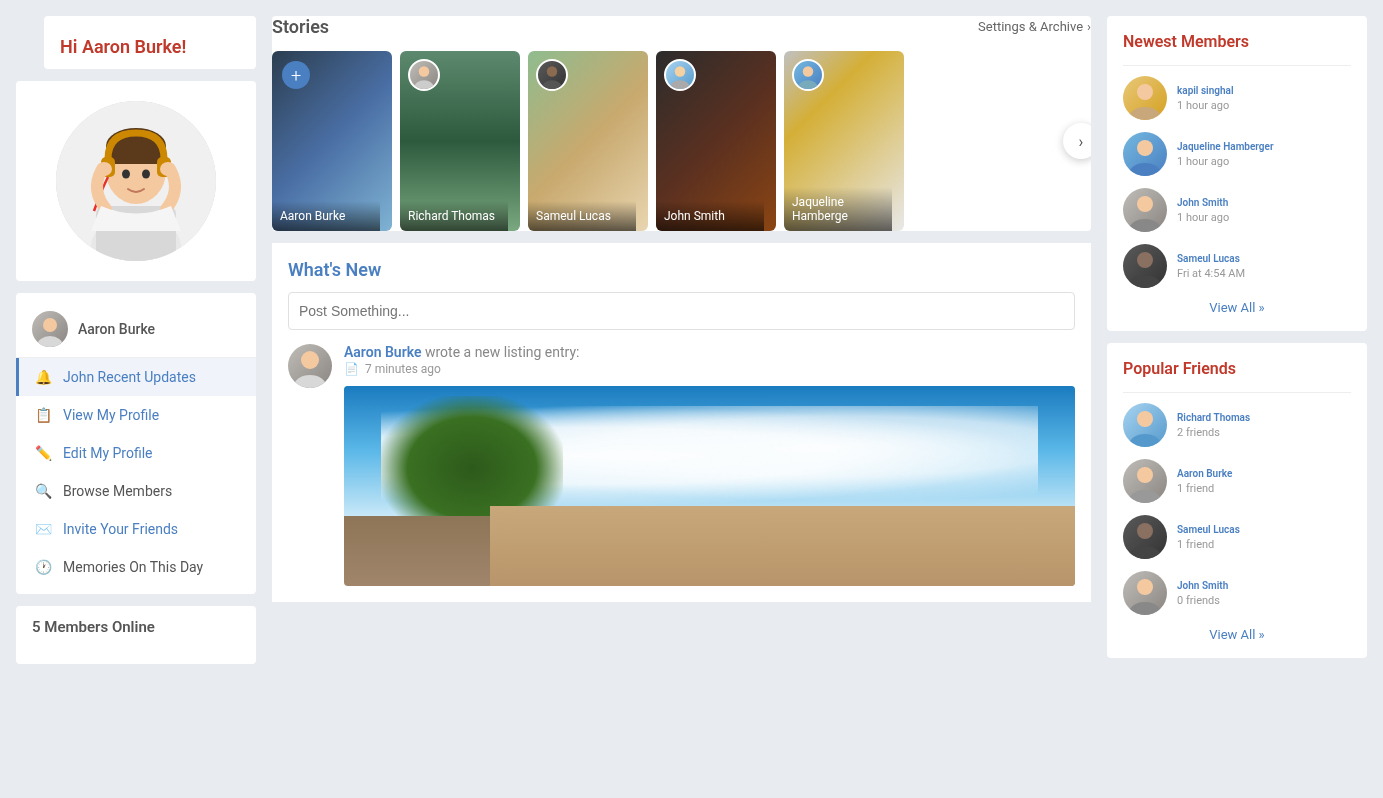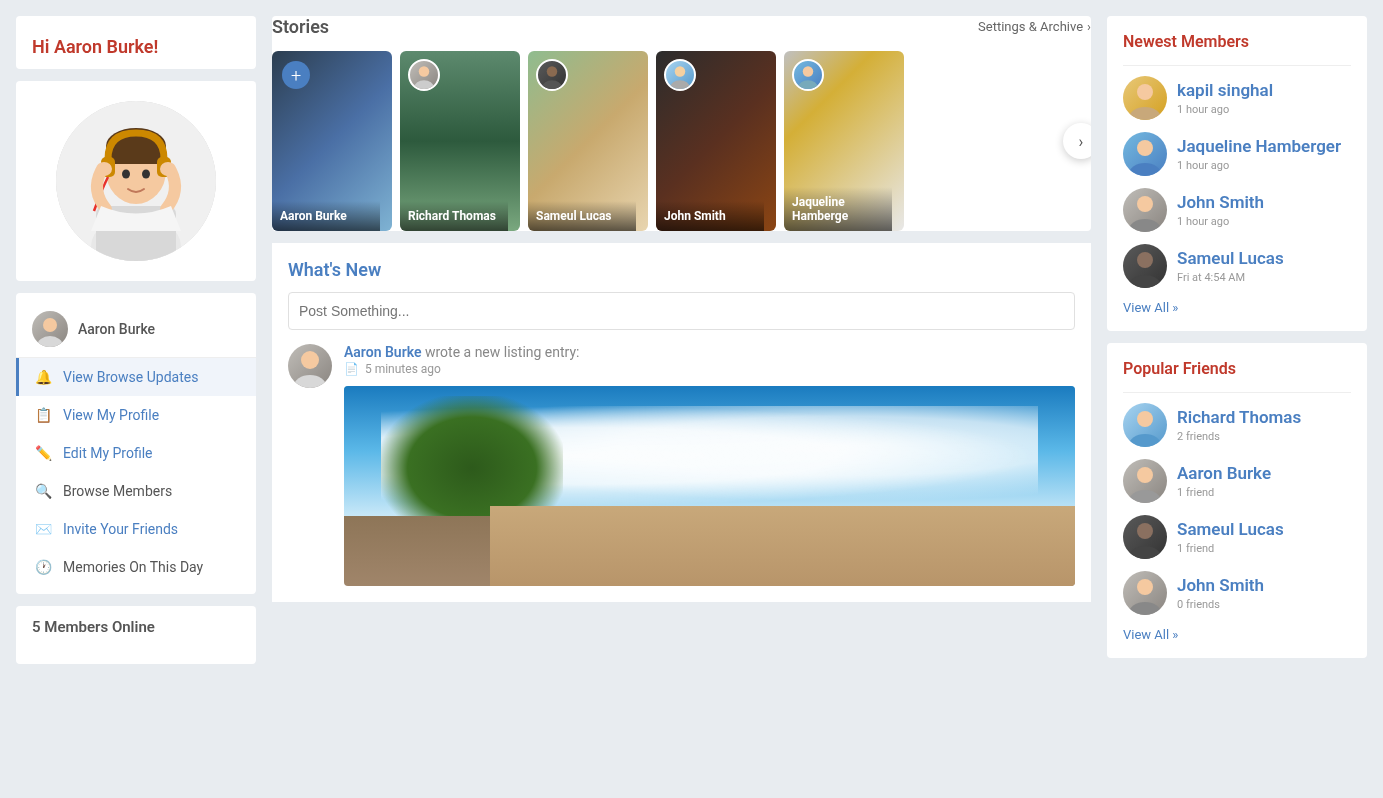--- a/index.html
+++ b/index.html
@@ -24,20 +24,21 @@
       flex-direction: column;
       gap: 12px;
     }
     .card {
       background: #fff;
       border-radius: 4px;
       overflow: hidden;
     }
     .greeting-card {
       padding: 20px 16px 12px;
+      margin-left: 28px;
     }
     .greeting-text {
       font-size: 18px;
       font-weight: 400;
       color: #444;
     }
     .greeting-text span {
       color: #c0392b;
       font-weight: 600;
     }
@@ -190,21 +191,21 @@
     }
     .story-overlay {
       position: absolute;
       bottom: 0;
       left: 0;
       right: 12px;
       padding: 8px;
       background: linear-gradient(transparent, rgba(0,0,0,0.6));
       color: #fff;
       font-size: 12px;
-      font-weight: 700;
+      font-weight: 400;
       margin-top: 43px;
     }
     .story-add-btn {
       position: absolute;
       top: 10px;
       left: 10px;
       width: 28px;
       height: 28px;
       background: #4a7fc1;
       border-radius: 50%;
@@ -387,31 +388,31 @@
       display: flex;
       align-items: center;
       justify-content: center;
       font-size: 14px;
       overflow: hidden;
     }
     .member-info {
       flex: 1;
     }
     .member-name {
-      font-size: 17px;
+      font-size: 10px;
       font-weight: 600;
       color: #4a7fc1;
       display: block;
     }
     .member-time {
       font-size: 11px;
       color: #999;
     }
     .view-all {
-      text-align: left;
+      text-align: center;
       font-size: 13px;
       color: #4a7fc1;
       cursor: pointer;
       display: block;
     }
     
     .av-orange { background: linear-gradient(135deg, #e8c879 0%, #d4a020 100%); }
     .av-blue { background: linear-gradient(135deg, #74b9e0 0%, #4a7fc1 100%); }
     .av-dark { background: linear-gradient(135deg, #5a5a5a 0%, #333 100%); }
     .av-grey { background: linear-gradient(135deg, #c0bdb8 0%, #8a8580 100%); }
@@ -479,21 +480,21 @@
         <div class="nav-user-avatar av-grey">
           <svg viewBox="0 0 36 36" width="36" height="36">
             <circle cx="18" cy="14" r="7" fill="#f5c9a0"></circle>
             <ellipse cx="18" cy="35" rx="13" ry="10" fill="#d8d8d8"></ellipse>
           </svg>
         </div>
         <span class="nav-user-name">Aaron Burke</span>
       </div>
       <div class="nav-item active">
         <span class="nav-icon">🔔</span>
-        <span>View Browse Updates</span>
+        <span>John Recent Updates</span>
       </div>
       <div class="nav-item">
         <span class="nav-icon">📋</span>
         <span>View My Profile</span>
       </div>
       <div class="nav-item">
         <span class="nav-icon">✏️</span>
         <span>Edit My Profile</span>
       </div>
       <div class="nav-item nav-item-dark">
@@ -605,21 +606,21 @@
             <ellipse cx="22" cy="42" rx="16" ry="11" fill="#d8d8d8"></ellipse>
           </svg>
         </div>
         <div class="activity-content">
           <div>
             <span class="activity-user">Aaron Burke</span>
             <span class="activity-action"> <span>wrote a new listing entry:</span></span>
           </div>
           <div class="activity-meta">
             <span>📄</span>
-            <span>5 minutes ago</span>
+            <span>7 minutes ago</span>
           </div>
           <div class="activity-image">
             <div class="activity-image-sky"></div>
             <div class="activity-image-clouds"></div>
             <div class="activity-image-tree"></div>
             <div class="activity-image-building"></div>
           </div>
         </div>
       </div>
     </div>

